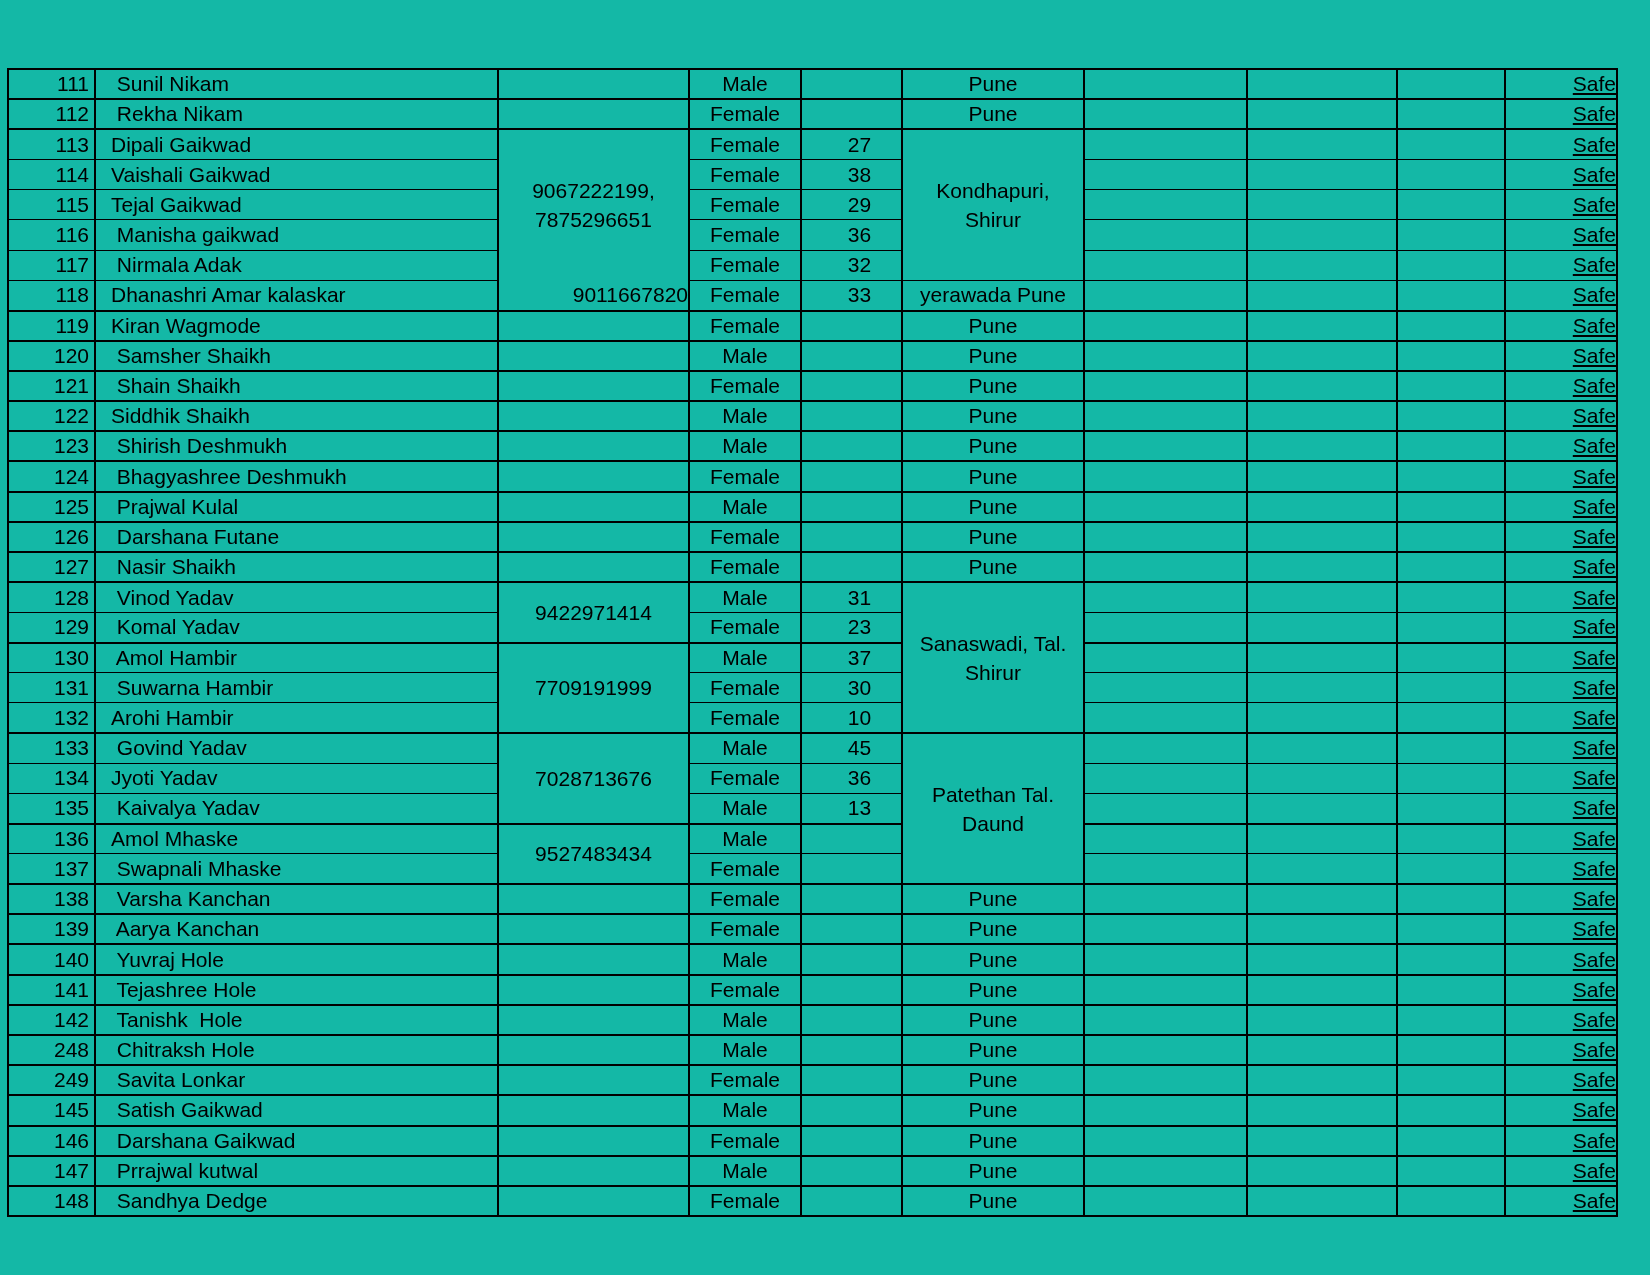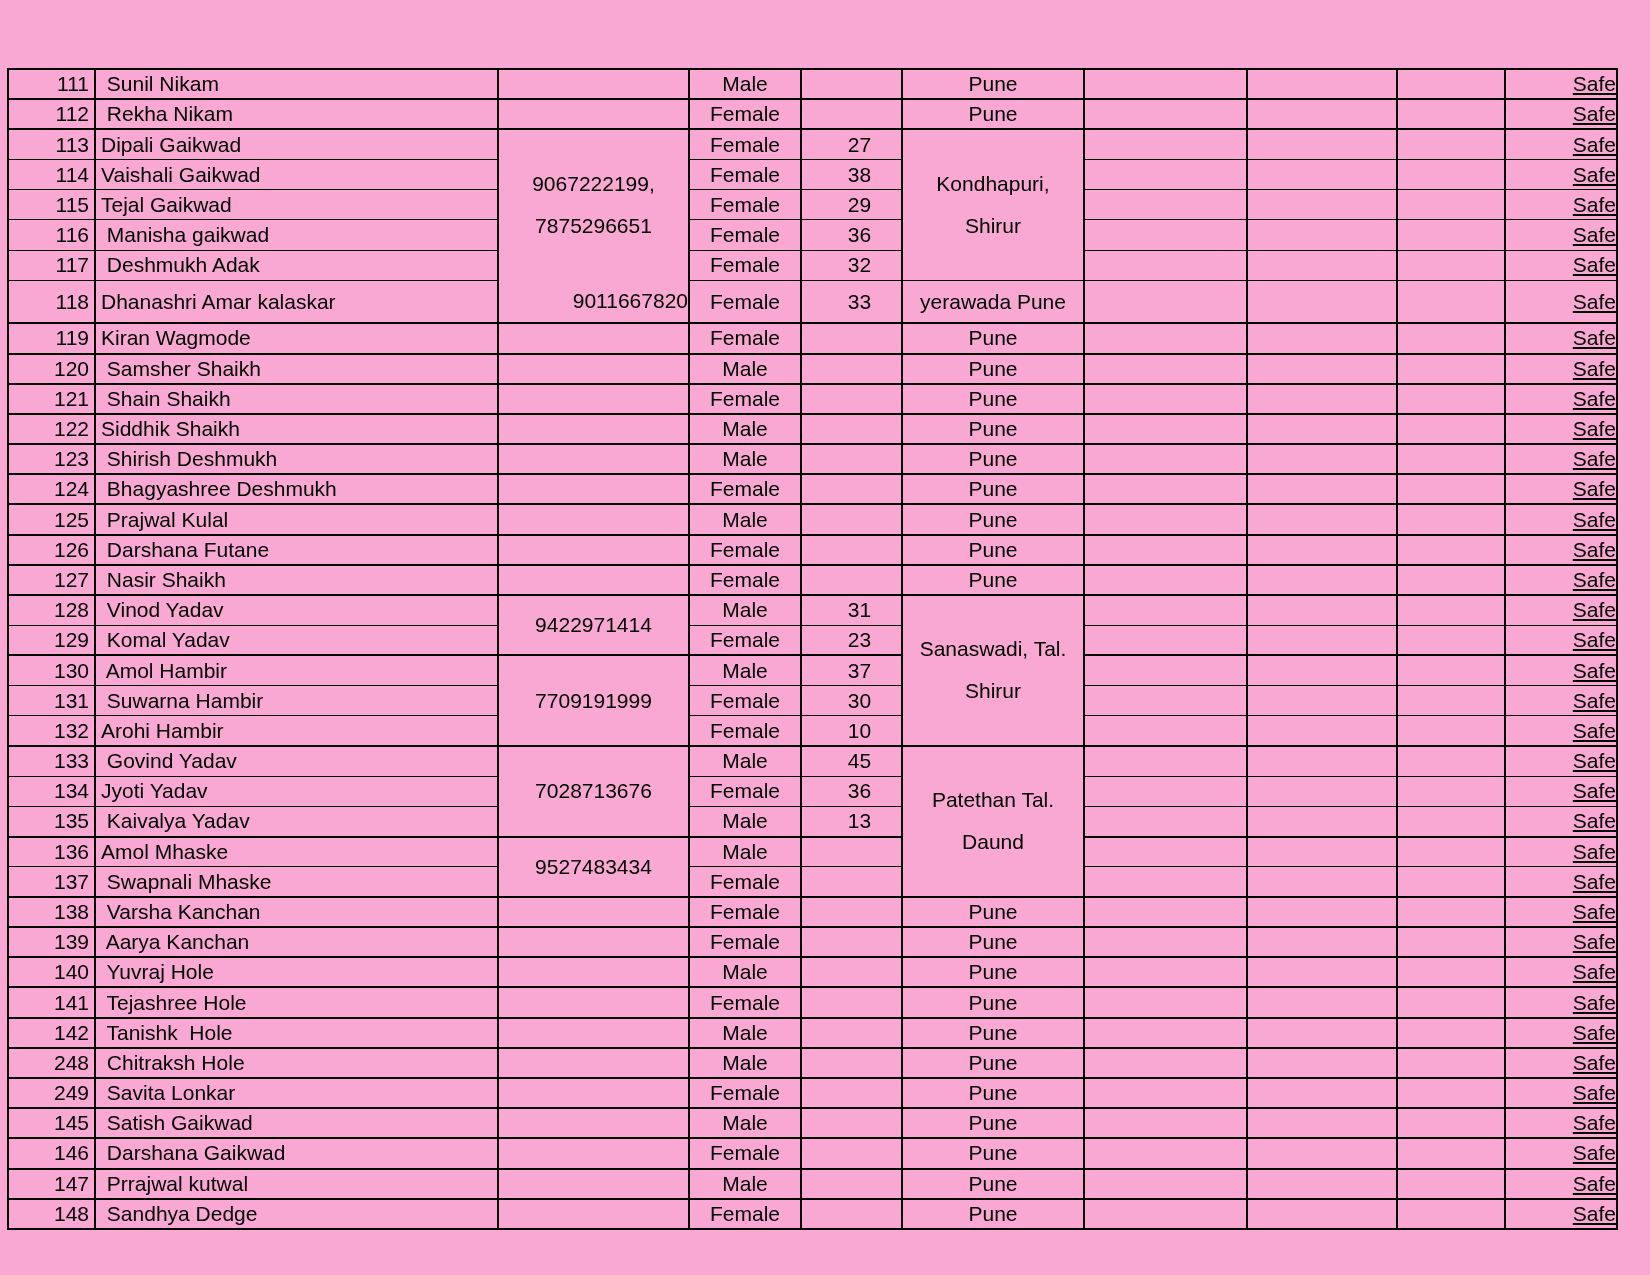--- a/index.html
+++ b/index.html
@@ -11,21 +11,21 @@
     width: 1650px;
     height: 1275px;
     overflow: hidden;
     font-family: "Liberation Sans", "DejaVu Sans", sans-serif;
     color: #000000;
   }
   .canvas {
     position: relative;
     width: 1650px;
     height: 1275px;
-    background: #f9a8d4;
+    background: #14b8a6;
   }
   table.roster {
     position: absolute;
     left: 7px;
     top: 68px;
     border-collapse: collapse;
     table-layout: fixed;
     width: 1609px;
     border: 2.5px solid #000;
   }
@@ -36,30 +36,30 @@
     vertical-align: middle;
     overflow: hidden;
     border-left: 2px solid #000;
     border-right: 2px solid #000;
   }
   
   tr.med-top td  { border-top: 2.5px solid #000; }
   tr.thin-top td { border-top: 1.3px solid #000; }
 
   td.c-sr       { text-align: right;  padding-right: 5px; }
-  td.c-name     { text-align: left;   padding-left: 5px; white-space: pre; }
+  td.c-name     { text-align: left;   padding-left: 15px; white-space: pre; }
   td.c-phone    { text-align: center; }
   td.c-gender   { text-align: center; }
   td.c-age      { text-align: center; padding-left: 16px; }
   td.c-location { text-align: center; margin-top: 24px; }
   td.c-status   { text-align: right; text-decoration: underline; }
 
   td.merged {
     white-space: pre-line;
-    line-height: 42px;
+    line-height: 29px;
   }
   td.al-right { text-align: right; }
   td.no-bottom { border-bottom: none; }
   td.no-top    { border-top: none !important; }
 </style>
 </head>
 <body>
 
 <div class="canvas">
   <table class="roster" id="roster-table">
@@ -139,21 +139,21 @@
           <td class="c-name"> Manisha gaikwad</td>
           <td class="c-gender">Female</td>
           <td class="c-age">36</td>
           <td class="c-extra1"></td>
           <td class="c-extra2"></td>
           <td class="c-extra3"></td>
           <td class="c-status">Safe</td>
         </tr>
         <tr class="row thin-top">
           <td class="c-sr">117</td>
-          <td class="c-name"> Deshmukh Adak</td>
+          <td class="c-name"> Nirmala Adak</td>
           <td class="c-gender">Female</td>
           <td class="c-age">32</td>
           <td class="c-extra1"></td>
           <td class="c-extra2"></td>
           <td class="c-extra3"></td>
           <td class="c-status">Safe</td>
         </tr>
         <tr class="row thin-top">
           <td class="c-sr">118</td>
           <td class="c-name">Dhanashri Amar kalaskar</td>

